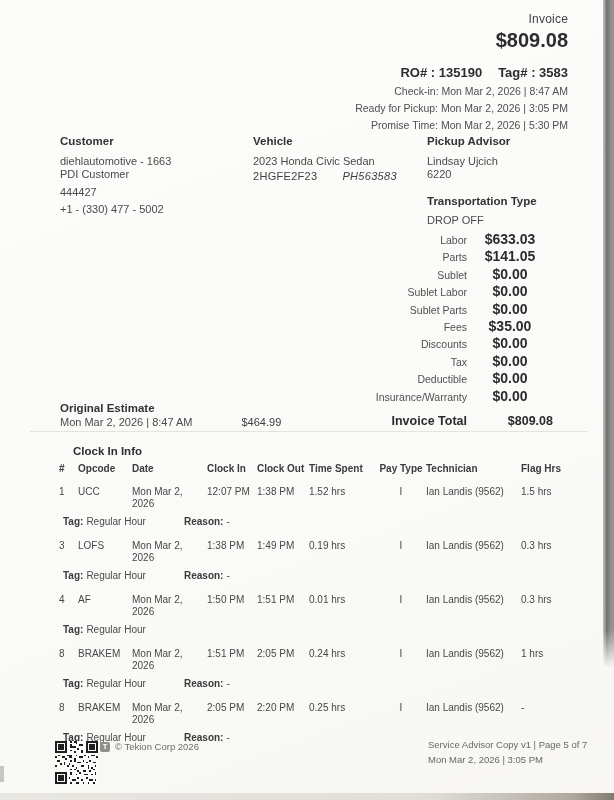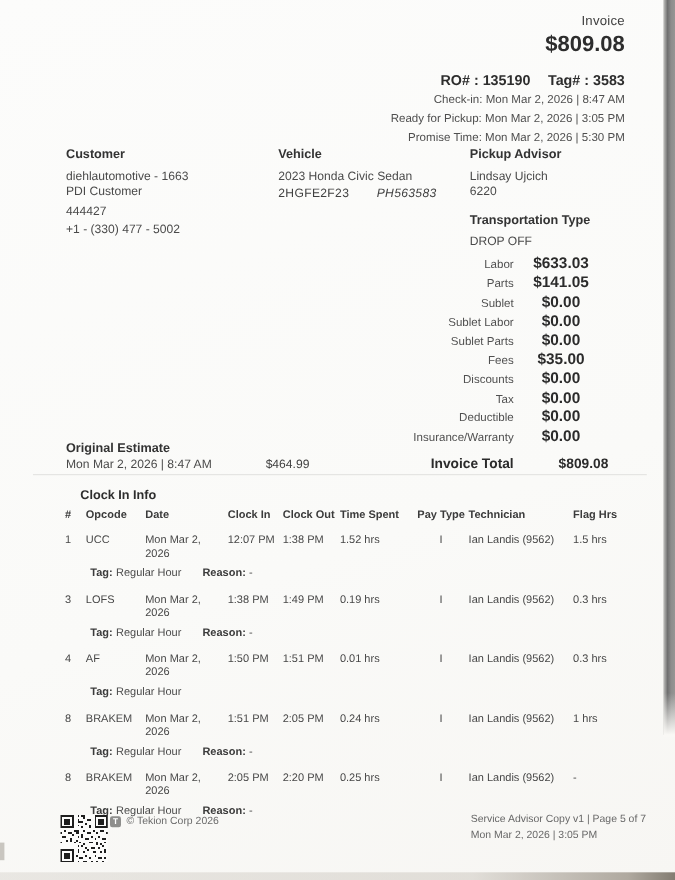--- a/index.html
+++ b/index.html
@@ -55,21 +55,21 @@
   
   .divider { position:absolute; left:30px; top:431px; width:558px; height:1px; background:#e3e3e0; }
   .clock-title { position:absolute; left:53px; top:445px; font-size:11.5px; font-weight:bold; color:#2e2e2e;margin-left:20px; }
   .clock-table { position:absolute; left:59px; top:463px; width:507px; }
   .trw { display:grid; grid-template-columns:19px 54px 75px 50px 52px 67px 50px 95px 1fr;
     font-size:10px; line-height:12px; color:#474747; align-items:baseline; }
   .thead { font-weight:bold; color:#3b3b3b; padding-bottom:2px; }
   .trw.data { padding:9px 0 3px; }
   .c-pay { text-align:center; }
   .tagline { font-size:10px; line-height:12px; padding:3px 0 3px 4px; display:flex; color:#4a4a4a; }
-  .tl-left { width:121px;text-align:center; }
+  .tl-left { width:121px; }
   .tagline .lbl { font-weight:bold; color:#3b3b3b; }
   .tagline .val { margin-left:3px; }
 
   
   .qr { position:absolute; left:55px; top:739px; width:43px; height:47px; }
   .copyright { position:absolute; left:100px; top:741px; font-size:9.5px; color:#6b6b6b;
     display:flex; align-items:center; gap:5px; }
   .tekion-badge { width:10px; height:10px; background:#8e8e8c; border-radius:2px; color:#fff;
     font-size:7.5px; font-weight:bold; display:flex; align-items:center; justify-content:center; }
   .footer-right { position:absolute; left:428px; top:737px; font-size:9.5px; color:#676767; line-height:15px; }

